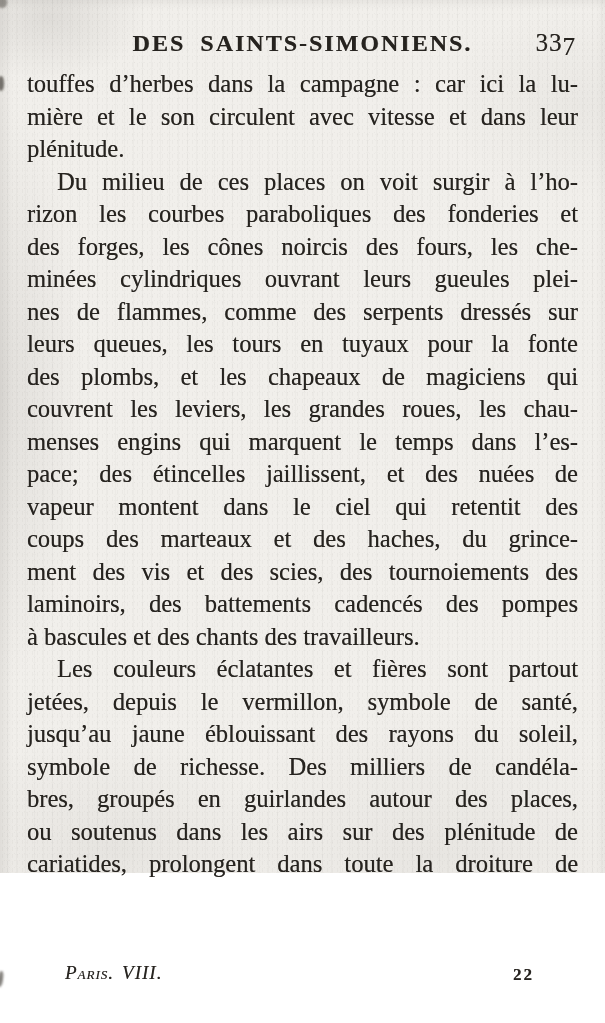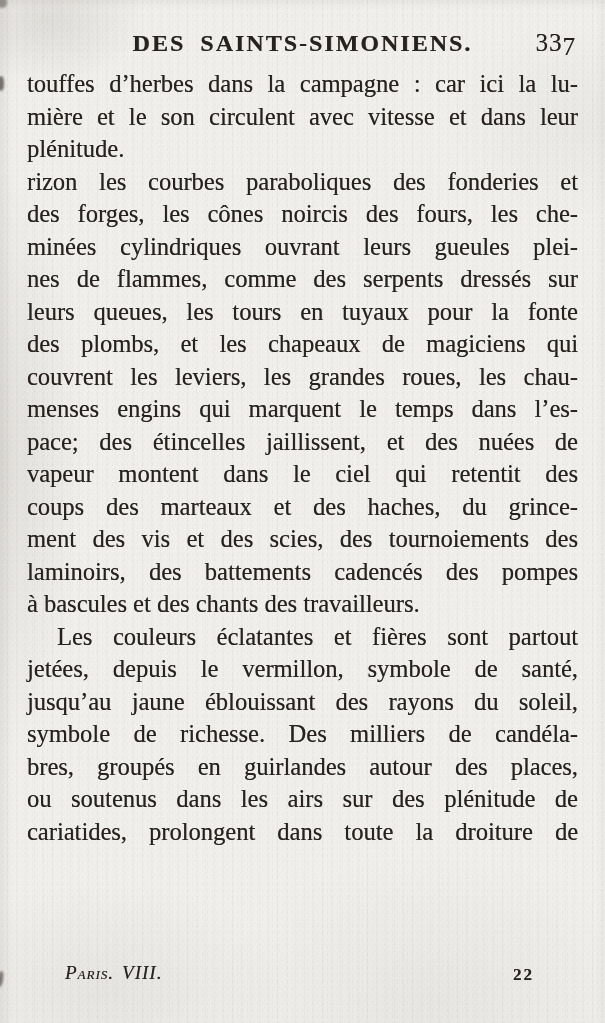--- a/index.html
+++ b/index.html
@@ -3,21 +3,21 @@
 <meta charset="utf-8">
 <style>
   html, body {
     margin: 0; padding: 0;
     width: 605px; height: 1023px;
     overflow: hidden;
     font-family: "Liberation Serif", serif;
   }
   .paper {
     position: absolute; inset: 0;
-    width: 605px; height: 1023px;
+    width: 605px; height: 873px;
     background: #f1efeb;
     color: #26231f;
   }
   
   .paper::before {
     content: ""; position: absolute; inset: 0; pointer-events: none;
     background:
       radial-gradient(140px 90px at 8% 2%, rgba(60,55,50,.10), transparent 70%),
       radial-gradient(200px 140px at 96% 12%, rgba(60,55,50,.04), transparent 70%),
       radial-gradient(260px 160px at 18% 97%, rgba(60,55,50,.06), transparent 70%),
@@ -104,20 +104,21 @@
 
   <div class="running-header">
     <div class="header-title">DES SAINTS-SIMONIENS.</div>
     <div class="page-number"><span>33</span><span class="os-digit">7</span></div>
   </div>
 
   <div class="text-block">
     <div class="line">touffes d’herbes dans la campagne : car ici la lu-</div>
     <div class="line">mière et le son circulent avec vitesse et dans leur</div>
     <div class="line end">plénitude.</div>
+    <div class="line indent">Du milieu de ces places on voit surgir à l’ho-</div>
     <div class="line">rizon les courbes paraboliques des fonderies et</div>
     <div class="line">des forges, les cônes noircis des fours, les che-</div>
     <div class="line">minées cylindriques ouvrant leurs gueules plei-</div>
     <div class="line">nes de flammes, comme des serpents dressés sur</div>
     <div class="line">leurs queues, les tours en tuyaux pour la fonte</div>
     <div class="line">des plombs, et les chapeaux de magiciens qui</div>
     <div class="line">couvrent les leviers, les grandes roues, les chau-</div>
     <div class="line">menses engins qui marquent le temps dans l’es-</div>
     <div class="line">pace; des étincelles jaillissent, et des nuées de</div>
     <div class="line">vapeur montent dans le ciel qui retentit des</div>

